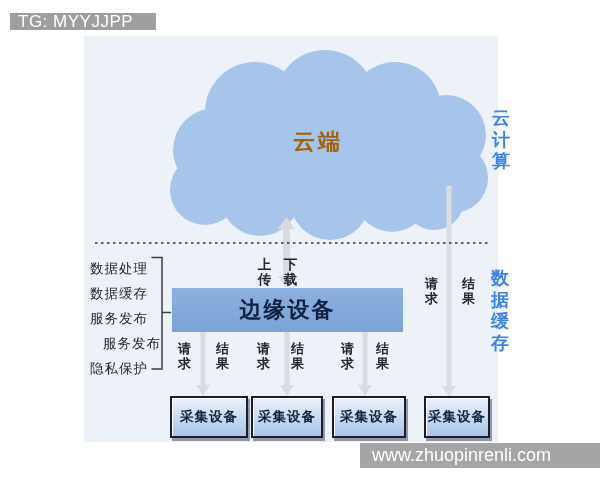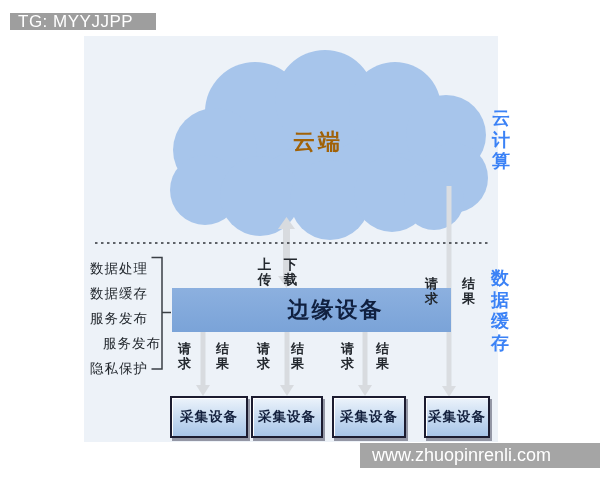--- a/index.html
+++ b/index.html
@@ -8,21 +8,21 @@
   .abs{position:absolute;}
   .panel{left:84px;top:36px;width:414px;height:406px;background:#edf2f8;}
   .banner{background:#9e9e9e;color:#ffffff;display:flex;align-items:center;}
   .banner-top{left:10px;top:13px;width:138px;height:17px;font-size:17px;padding-left:8px;letter-spacing:.5px;}
   .banner-bottom{left:360px;top:443px;width:240px;height:25px;background:#a5a5a5;font-size:18px;padding-left:12px;}
   svg{display:block;}
   .cloud-label{left:282px;top:127px;width:72px;text-align:center;font-size:22px;font-weight:600;
                color:#a16207;letter-spacing:3px;}
   .edge-box{left:172px;top:288px;width:231px;height:44px;background:linear-gradient(180deg,#8cb0df 0%,#7aa3d8 100%);
             display:flex;align-items:center;justify-content:center;font-size:22px;font-weight:700;
-            color:#10203f;letter-spacing:2px;padding-left:48px;}
+            color:#10203f;letter-spacing:2px;}
   .func{left:90px;width:64px;height:16px;font-size:13.5px;color:#23282e;letter-spacing:1px;white-space:nowrap;}
   .vtext{word-break:break-all;text-align:center;color:#23282e;}
   .vsection{width:20px;font-size:18px;line-height:1.2;font-weight:600;color:#3b82f6;letter-spacing:0;}
   .vflow{width:15px;font-size:13px;line-height:1.12;font-weight:600;}
   .vflow-lg{width:15px;font-size:13.5px;line-height:1.12;font-weight:600;margin-top:10px;}
   .collector{top:396px;height:38px;border:2px solid #1c1c30;
              background:linear-gradient(180deg,#ecf3fb 0%,#c5d9f0 55%,#a8c5e8 100%);
              box-shadow:2px 3px 0 rgba(15,15,40,.4), inset 1px 1px 0 #ffffff;
              display:flex;align-items:center;justify-content:center;
              font-size:13.5px;font-weight:700;color:#13203d;letter-spacing:1px;font-family:Liberation Serif, serif;}

